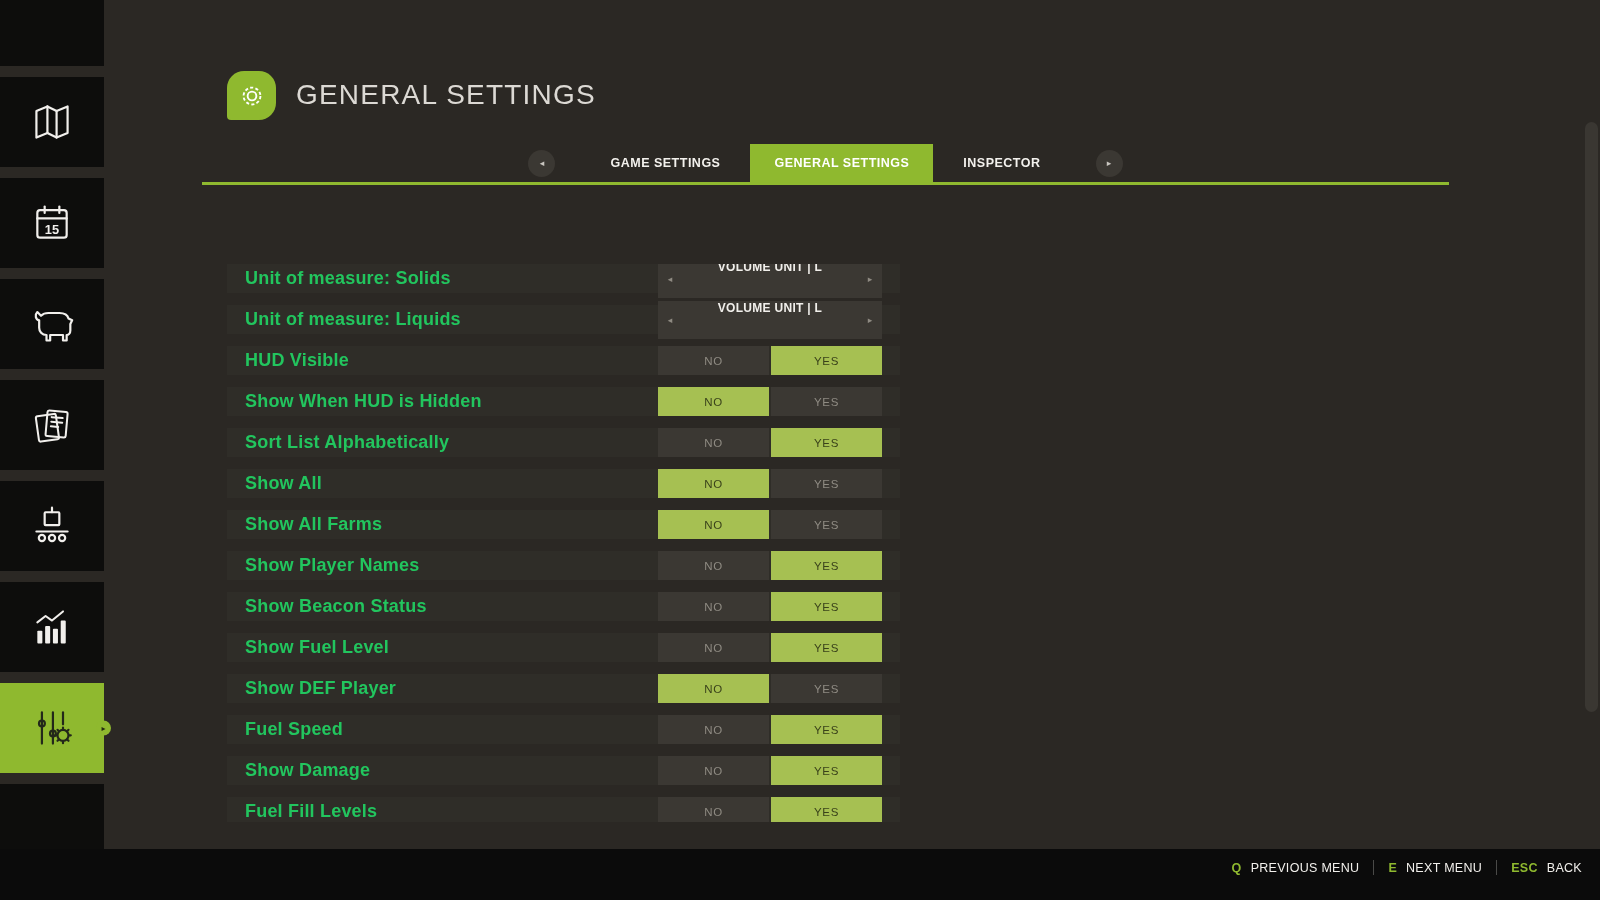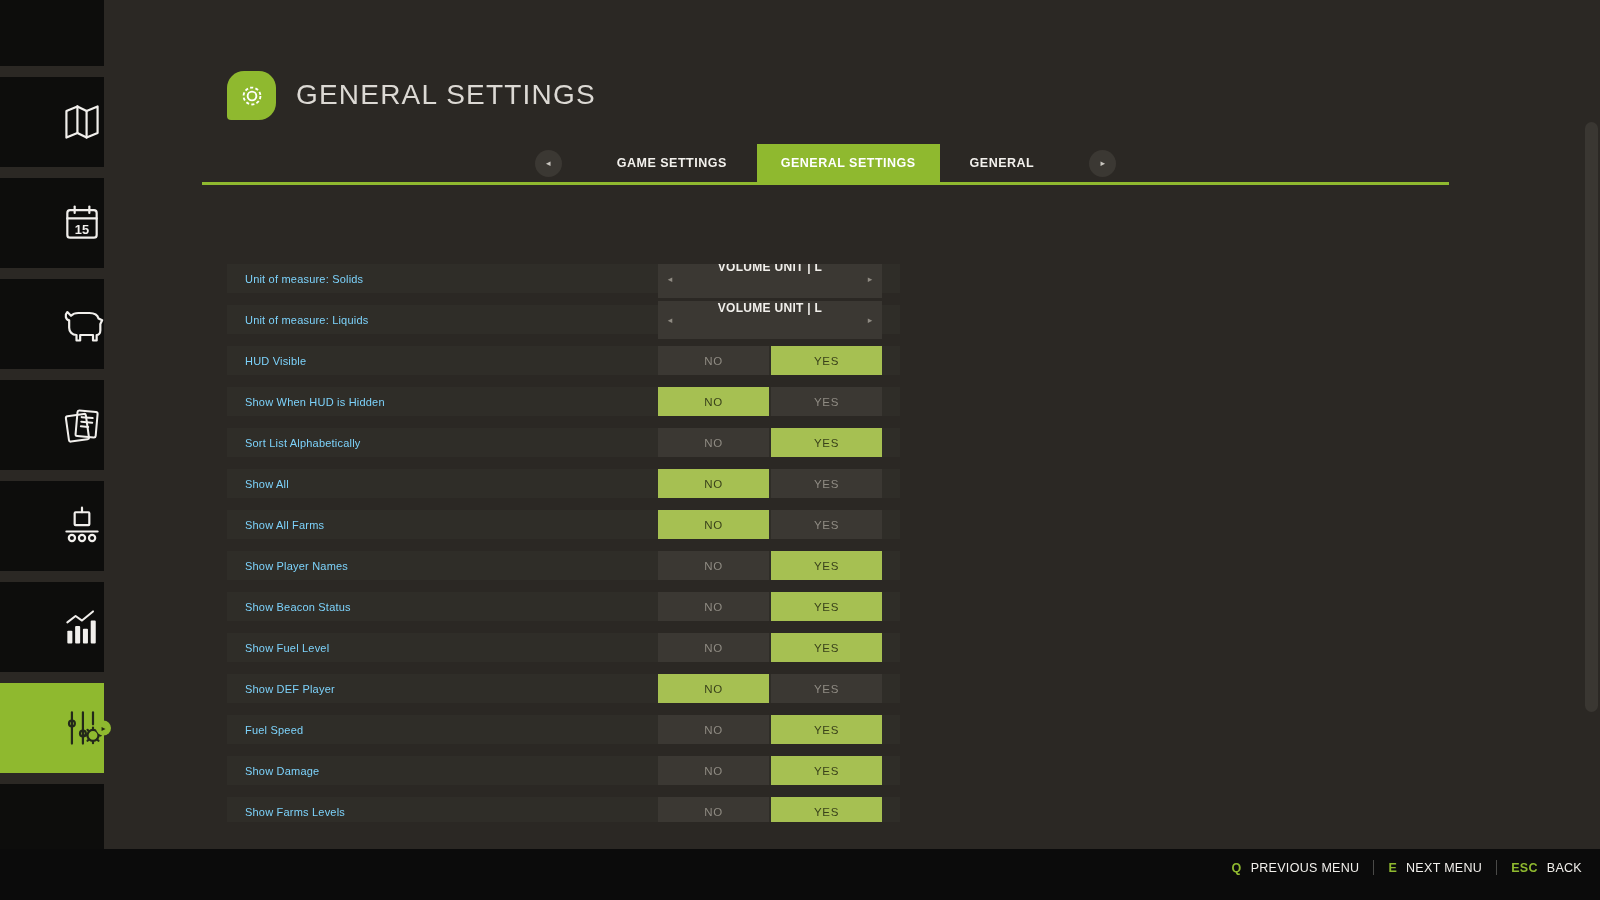--- a/index.html
+++ b/index.html
@@ -2,21 +2,21 @@
 <html style="--accent: #8fb92f; --toggle-green: #a6c052;"><head>
 <meta charset="utf-8">
 <style>
   :root{ --accent:#8fb92f; --toggle-green:#a6c052; }
   *{ margin:0; padding:0; box-sizing:border-box; font-family:"Liberation Sans","DejaVu Sans",sans-serif; }
   html,body{ width:1600px; height:900px; background:#2b2824; overflow:hidden; }
   .screen{ position:relative; width:1600px; height:900px; background:#2b2824; overflow:hidden; }
 
   
   .sidebar{ position:absolute; left:0; top:0; bottom:0; width:104px; display:flex; flex-direction:column; gap:11px; }
-  .tile{ background:#0d0d0c; width:104px; height:90px; flex:0 0 auto; display:flex; align-items:center; justify-content:flex-end; position:relative; }
+  .tile{ background:#0d0d0c; width:104px; height:90px; flex:0 0 auto; display:flex; align-items:center; justify-content:center; position:relative; }
   .tile.logo{ height:66px; }
   .tile.filler{ flex:1 1 auto; height:auto; }
   .tile.active{ background:var(--accent); }
   .side-icon{ display:block; line-height:0; }
   .notch{ position:absolute; right:-7px; top:50%; transform:translateY(-50%); width:15px; height:15px;
           border-radius:50%; background:var(--accent); color:#262b12; font-size:8px;
           display:flex; align-items:center; justify-content:center; }
 
   
   .header-badge{ position:absolute; left:227px; top:71px; width:49px; height:49px; background:var(--accent);
@@ -37,21 +37,21 @@
         padding:0 24px; margin:0 3px; cursor:pointer; height:100%; display:flex; align-items:center; }
   .tab.active{ background:var(--accent); color:#ffffff; }
 
   
   .section-title{ position:absolute; left:227px; top:212px; font-size:22px; font-weight:400; color:#d3d0ca; letter-spacing:.8px; }
 
   
   .settings-list{ position:absolute; left:227px; top:264px; width:673px; height:558px;
                   display:flex; flex-direction:column; gap:12px; overflow:hidden; }
   .row{ flex:0 0 29px; height:29px; background:#2f2d28; display:flex; align-items:center; padding:0 18px; }
-  .row-label{ font-size:11px; font-weight:normal; color:#7dd3fc; letter-spacing:.2px; }
+  .row-label{ font-size:18px; font-weight:bold; color:#22c55e; letter-spacing:.2px; }
   .toggle{ margin-left:auto; display:flex; gap:2px; height:29px; }
   .opt{ width:111px; height:29px; border:none; background:#3b3833; color:#8f8b83; font-size:11.5px; font-weight:normal;
         letter-spacing:.6px; cursor:pointer; }
   .opt.sel{ background:var(--toggle-green); color:#39411a; }
   .selector{ margin-left:auto; width:224px; height:38px; background:#3b3833; display:flex; align-items:flex-start; }
   .sel-arrow{ width:24px; height:100%; background:transparent; border:none; color:#8f8b83; font-size:9px; cursor:pointer; }
   .sel-arrow.left::before{ content:"◂"; }
   .sel-arrow.right::before{ content:"▸"; }
   .sel-value{ flex:1; text-align:center; color:#f1efeb; font-size:12px; font-weight:bold; letter-spacing:.3px; }
 
@@ -149,21 +149,21 @@
       </svg>
     </span>
   </div>
   <h1 class="page-title">GENERAL SETTINGS</h1>
 
   <nav class="tabbar">
     <button class="tab-arrow prev"></button>
     <div class="tab-list">
         <button class="tab">GAME SETTINGS</button>
         <button class="tab active">GENERAL SETTINGS</button>
-        <button class="tab">GENERAL</button>
+        <button class="tab">INSPECTOR</button>
       </div>
     <button class="tab-arrow next"></button>
   </nav>
 
 
   <div class="settings-list">
       <div class="row">
         <span class="row-label">Unit of measure: Solids</span>
         <div class="selector">
           <button class="sel-arrow left"></button>
@@ -250,21 +250,21 @@
         </div>
       </div>
       <div class="row">
         <span class="row-label">Show Damage</span>
         <div class="toggle">
           <button class="opt">NO</button>
           <button class="opt sel">YES</button>
         </div>
       </div>
       <div class="row">
-        <span class="row-label">Show Farms Levels</span>
+        <span class="row-label">Fuel Fill Levels</span>
         <div class="toggle">
           <button class="opt">NO</button>
           <button class="opt sel">YES</button>
         </div>
       </div>
     </div>
 
   <div class="scroll-thumb"></div>
 
   <footer class="footer">

